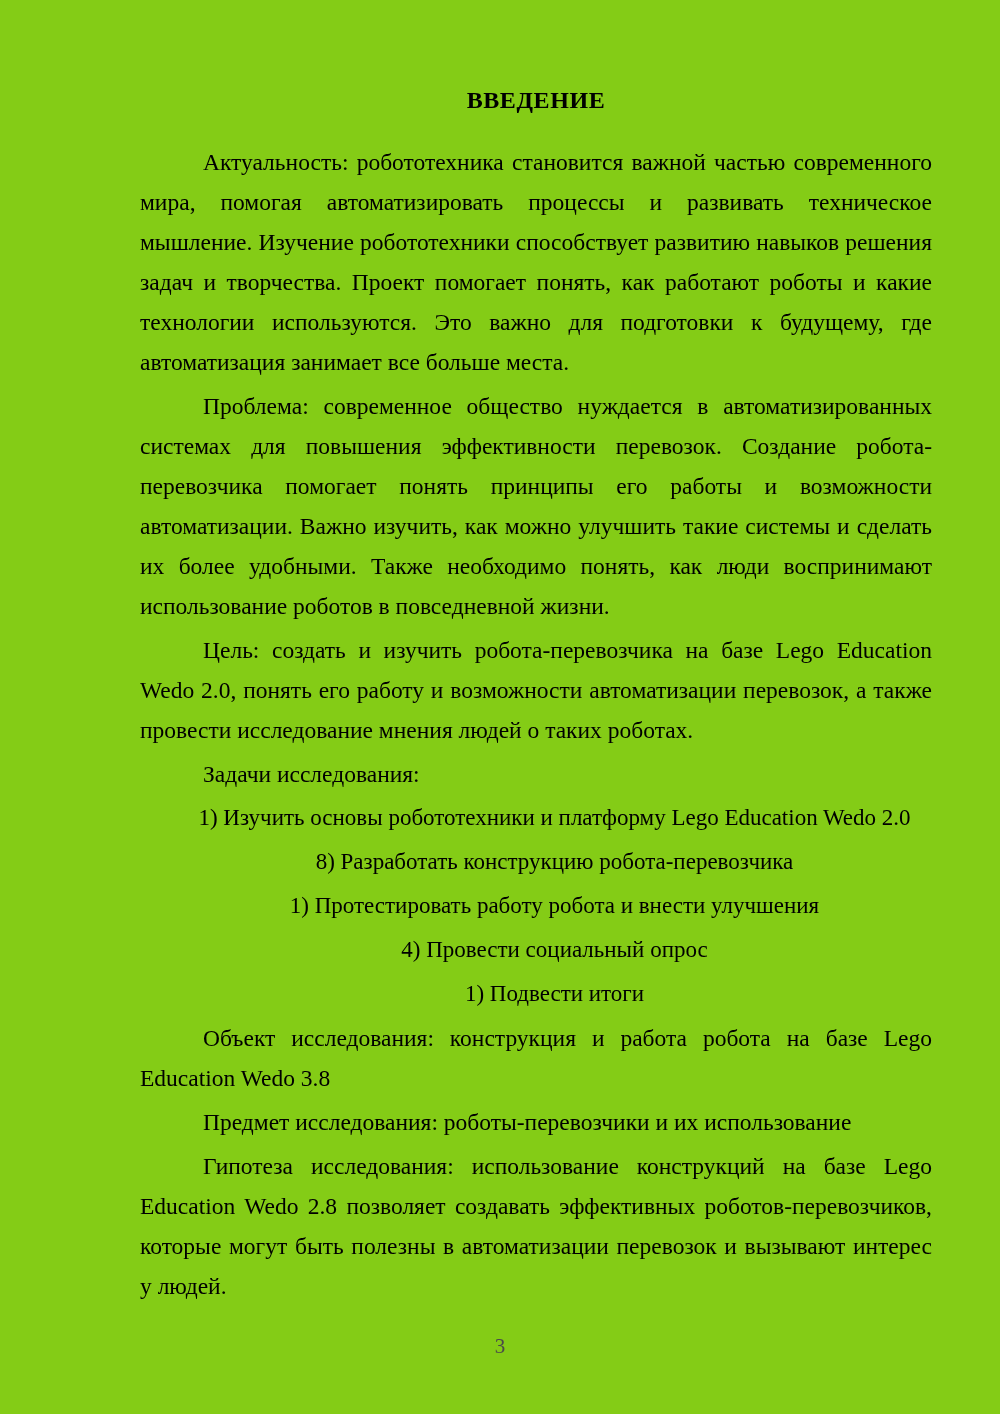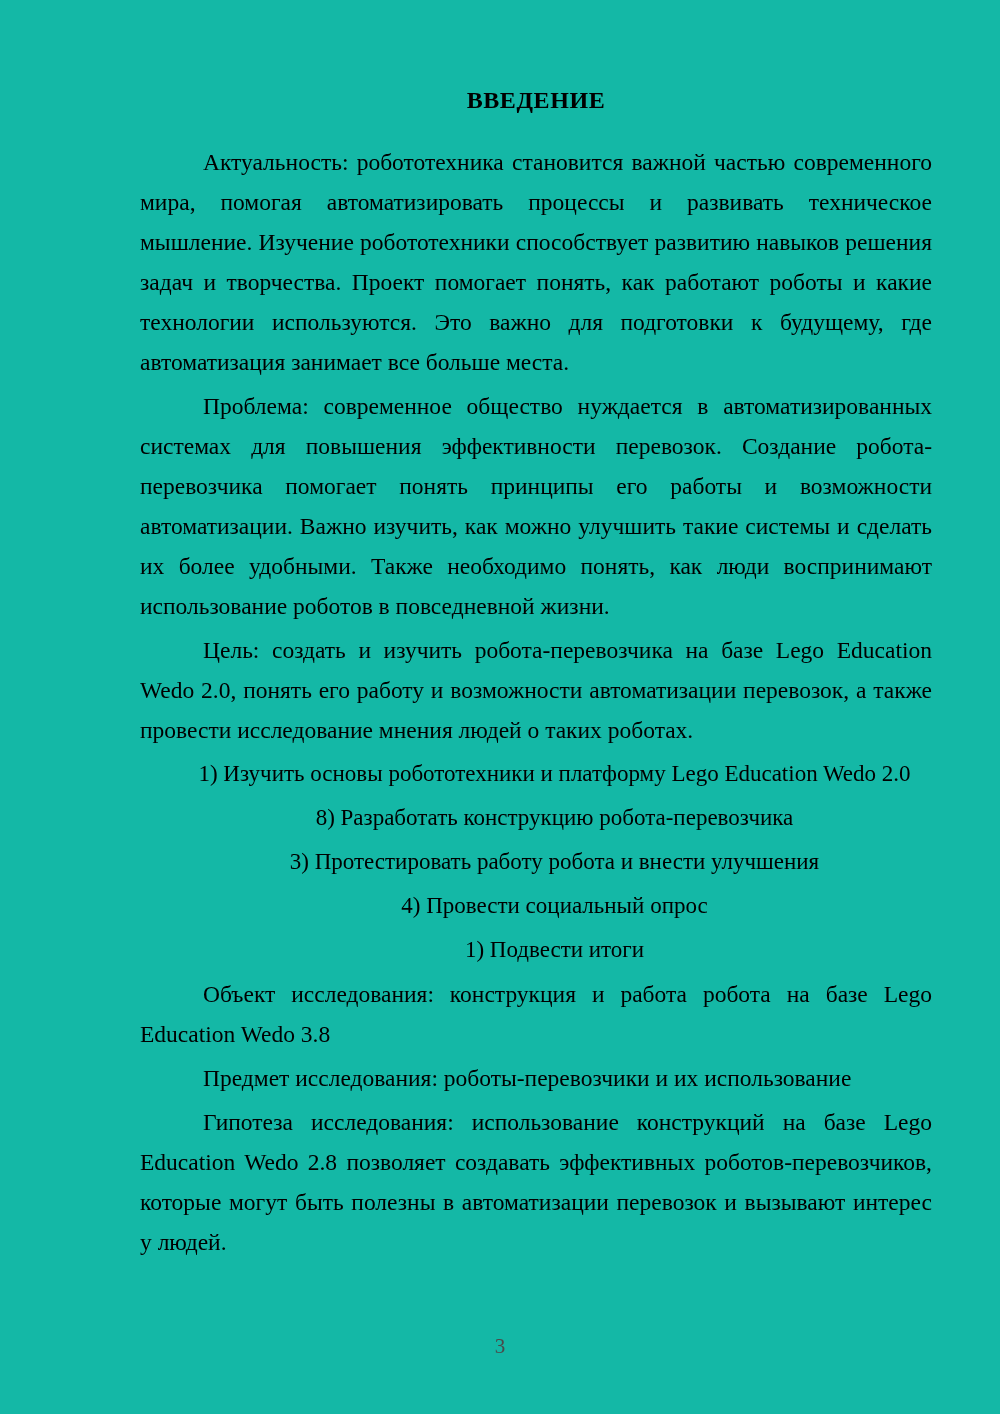--- a/index.html
+++ b/index.html
@@ -6,21 +6,21 @@
   html, body {
     margin: 0;
     padding: 0;
     background: #ffffff;
   }
 
   .page {
     position: relative;
     width: 1000px;
     height: 1414px;
-    background: #14b8a6;
+    background: #84cc16;
     margin: 0 auto;
     overflow: hidden;
     font-family: "Liberation Serif", "DejaVu Serif", serif;
     color: #000000;
   }
 
   .content {
     position: absolute;
     left: 140px;
     top: 88px;
@@ -76,26 +76,27 @@
   <div class="content">
 
     <h1 class="doc-title">ВВЕДЕНИЕ</h1>
 
     <p class="para">Актуальность: робототехника становится важной частью современного мира, помогая автоматизировать процессы и развивать техническое мышление. Изучение робототехники способствует развитию навыков решения задач и творчества. Проект помогает понять, как работают роботы и какие технологии используются. Это важно для подготовки к будущему, где автоматизация занимает все больше места.</p>
 
     <p class="para">Проблема: современное общество нуждается в автоматизированных системах для повышения эффективности перевозок. Создание робота-перевозчика помогает понять принципы его работы и возможности автоматизации. Важно изучить, как можно улучшить такие системы и сделать их более удобными. Также необходимо понять, как люди воспринимают использование роботов в повседневной жизни.</p>
 
     <p class="para">Цель: создать и изучить робота-перевозчика на базе Lego Education Wedo 2.0, понять его работу и возможности автоматизации перевозок, а также провести исследование мнения людей о таких роботах.</p>
 
+    <p class="para">Задачи исследования:</p>
 
     <p class="list-item">1) Изучить основы робототехники и платформу Lego Education Wedo 2.0</p>
 
     <p class="list-item">8) Разработать конструкцию робота-перевозчика</p>
 
-    <p class="list-item">3) Протестировать работу робота и внести улучшения</p>
+    <p class="list-item">1) Протестировать работу робота и внести улучшения</p>
 
     <p class="list-item">4) Провести социальный опрос</p>
 
     <p class="list-item">1) Подвести итоги</p>
 
     <p class="para">Объект исследования: конструкция и работа робота на базе Lego Education Wedo 3.8</p>
 
     <p class="para">Предмет исследования: роботы-перевозчики и их использование</p>
 
     <p class="para">Гипотеза исследования: использование конструкций на базе Lego Education Wedo 2.8 позволяет создавать эффективных роботов-перевозчиков, которые могут быть полезны в автоматизации перевозок и вызывают интерес у людей.</p>

